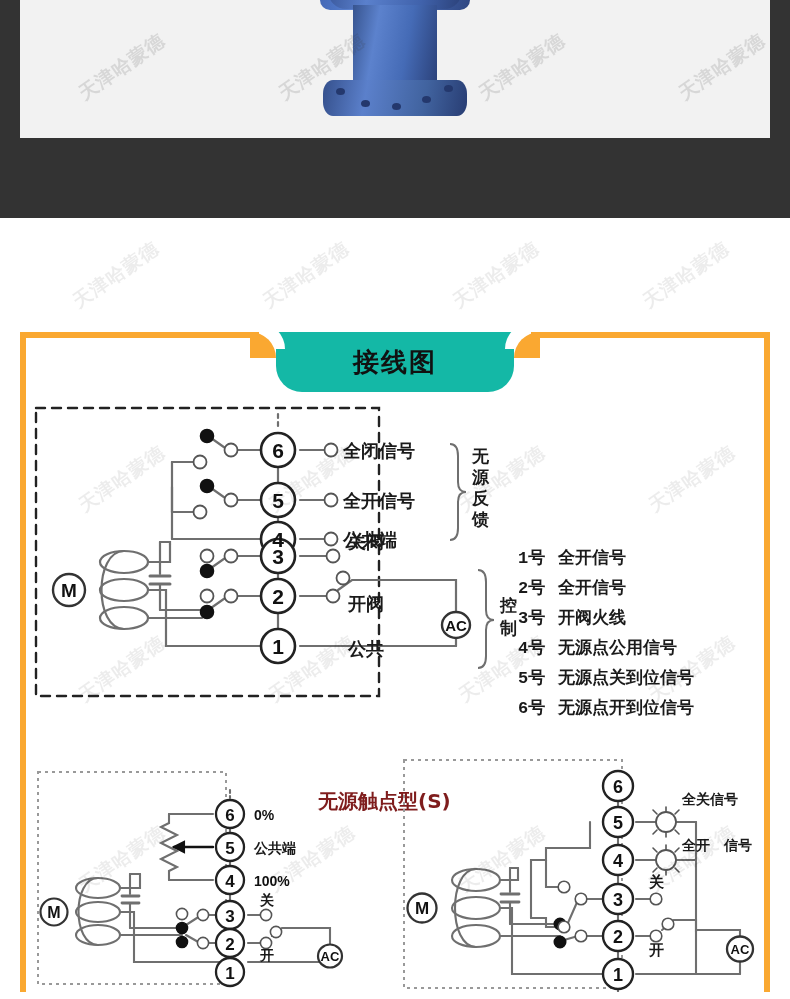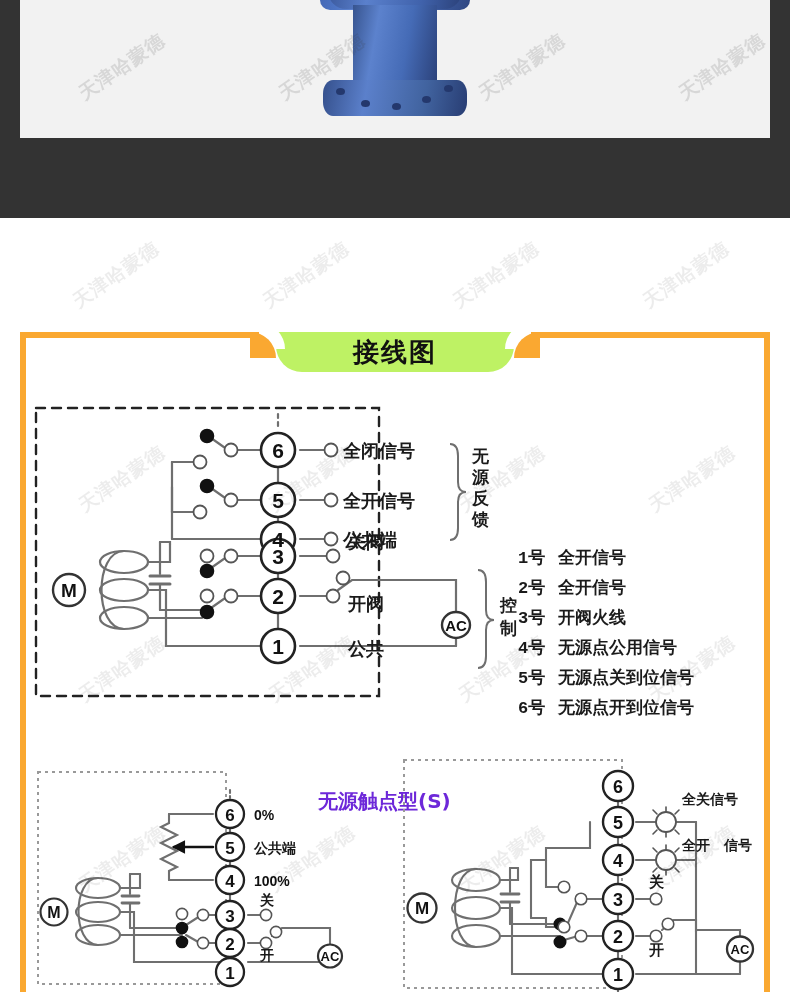--- a/index.html
+++ b/index.html
@@ -105,22 +105,22 @@
     border: 6px solid #faa831;
     border-bottom: none;
     background: #ffffff;
   }
   #title-tab {
     position: absolute;
     left: 50%;
     transform: translateX(-50%);
     top: -6px;
     width: 238px;
-    height: 40px;
-    background: #bef264;
+    height: 60px;
+    background: #14b8a6;
     border-radius: 0 0 26px 26px;
     display: flex;
     align-items: center;
     justify-content: center;
   }
   #title-tab::before, #title-tab::after {
     content: "";
     position: absolute;
     top: 0;
     width: 26px;
@@ -175,21 +175,21 @@
     white-space: nowrap;
   }
   .legend-no { width: 40px; flex: 0 0 40px; font-family: Liberation Mono, monospace; }
   .caption-main {
     position: absolute;
     left: 286px;
     top: 384px;
     font-family: "DejaVu Sans", "Liberation Sans", sans-serif;
     font-size: 20px;
     font-weight: bold;
-    color: #6d28d9;
+    color: #7f1d1d;
     white-space: nowrap;
   }
 </style>
 </head>
 <body>
 
 <div id="photo-band">
   <div id="photo-frame">
     <div id="valve">
       <div class="v-body"></div>

